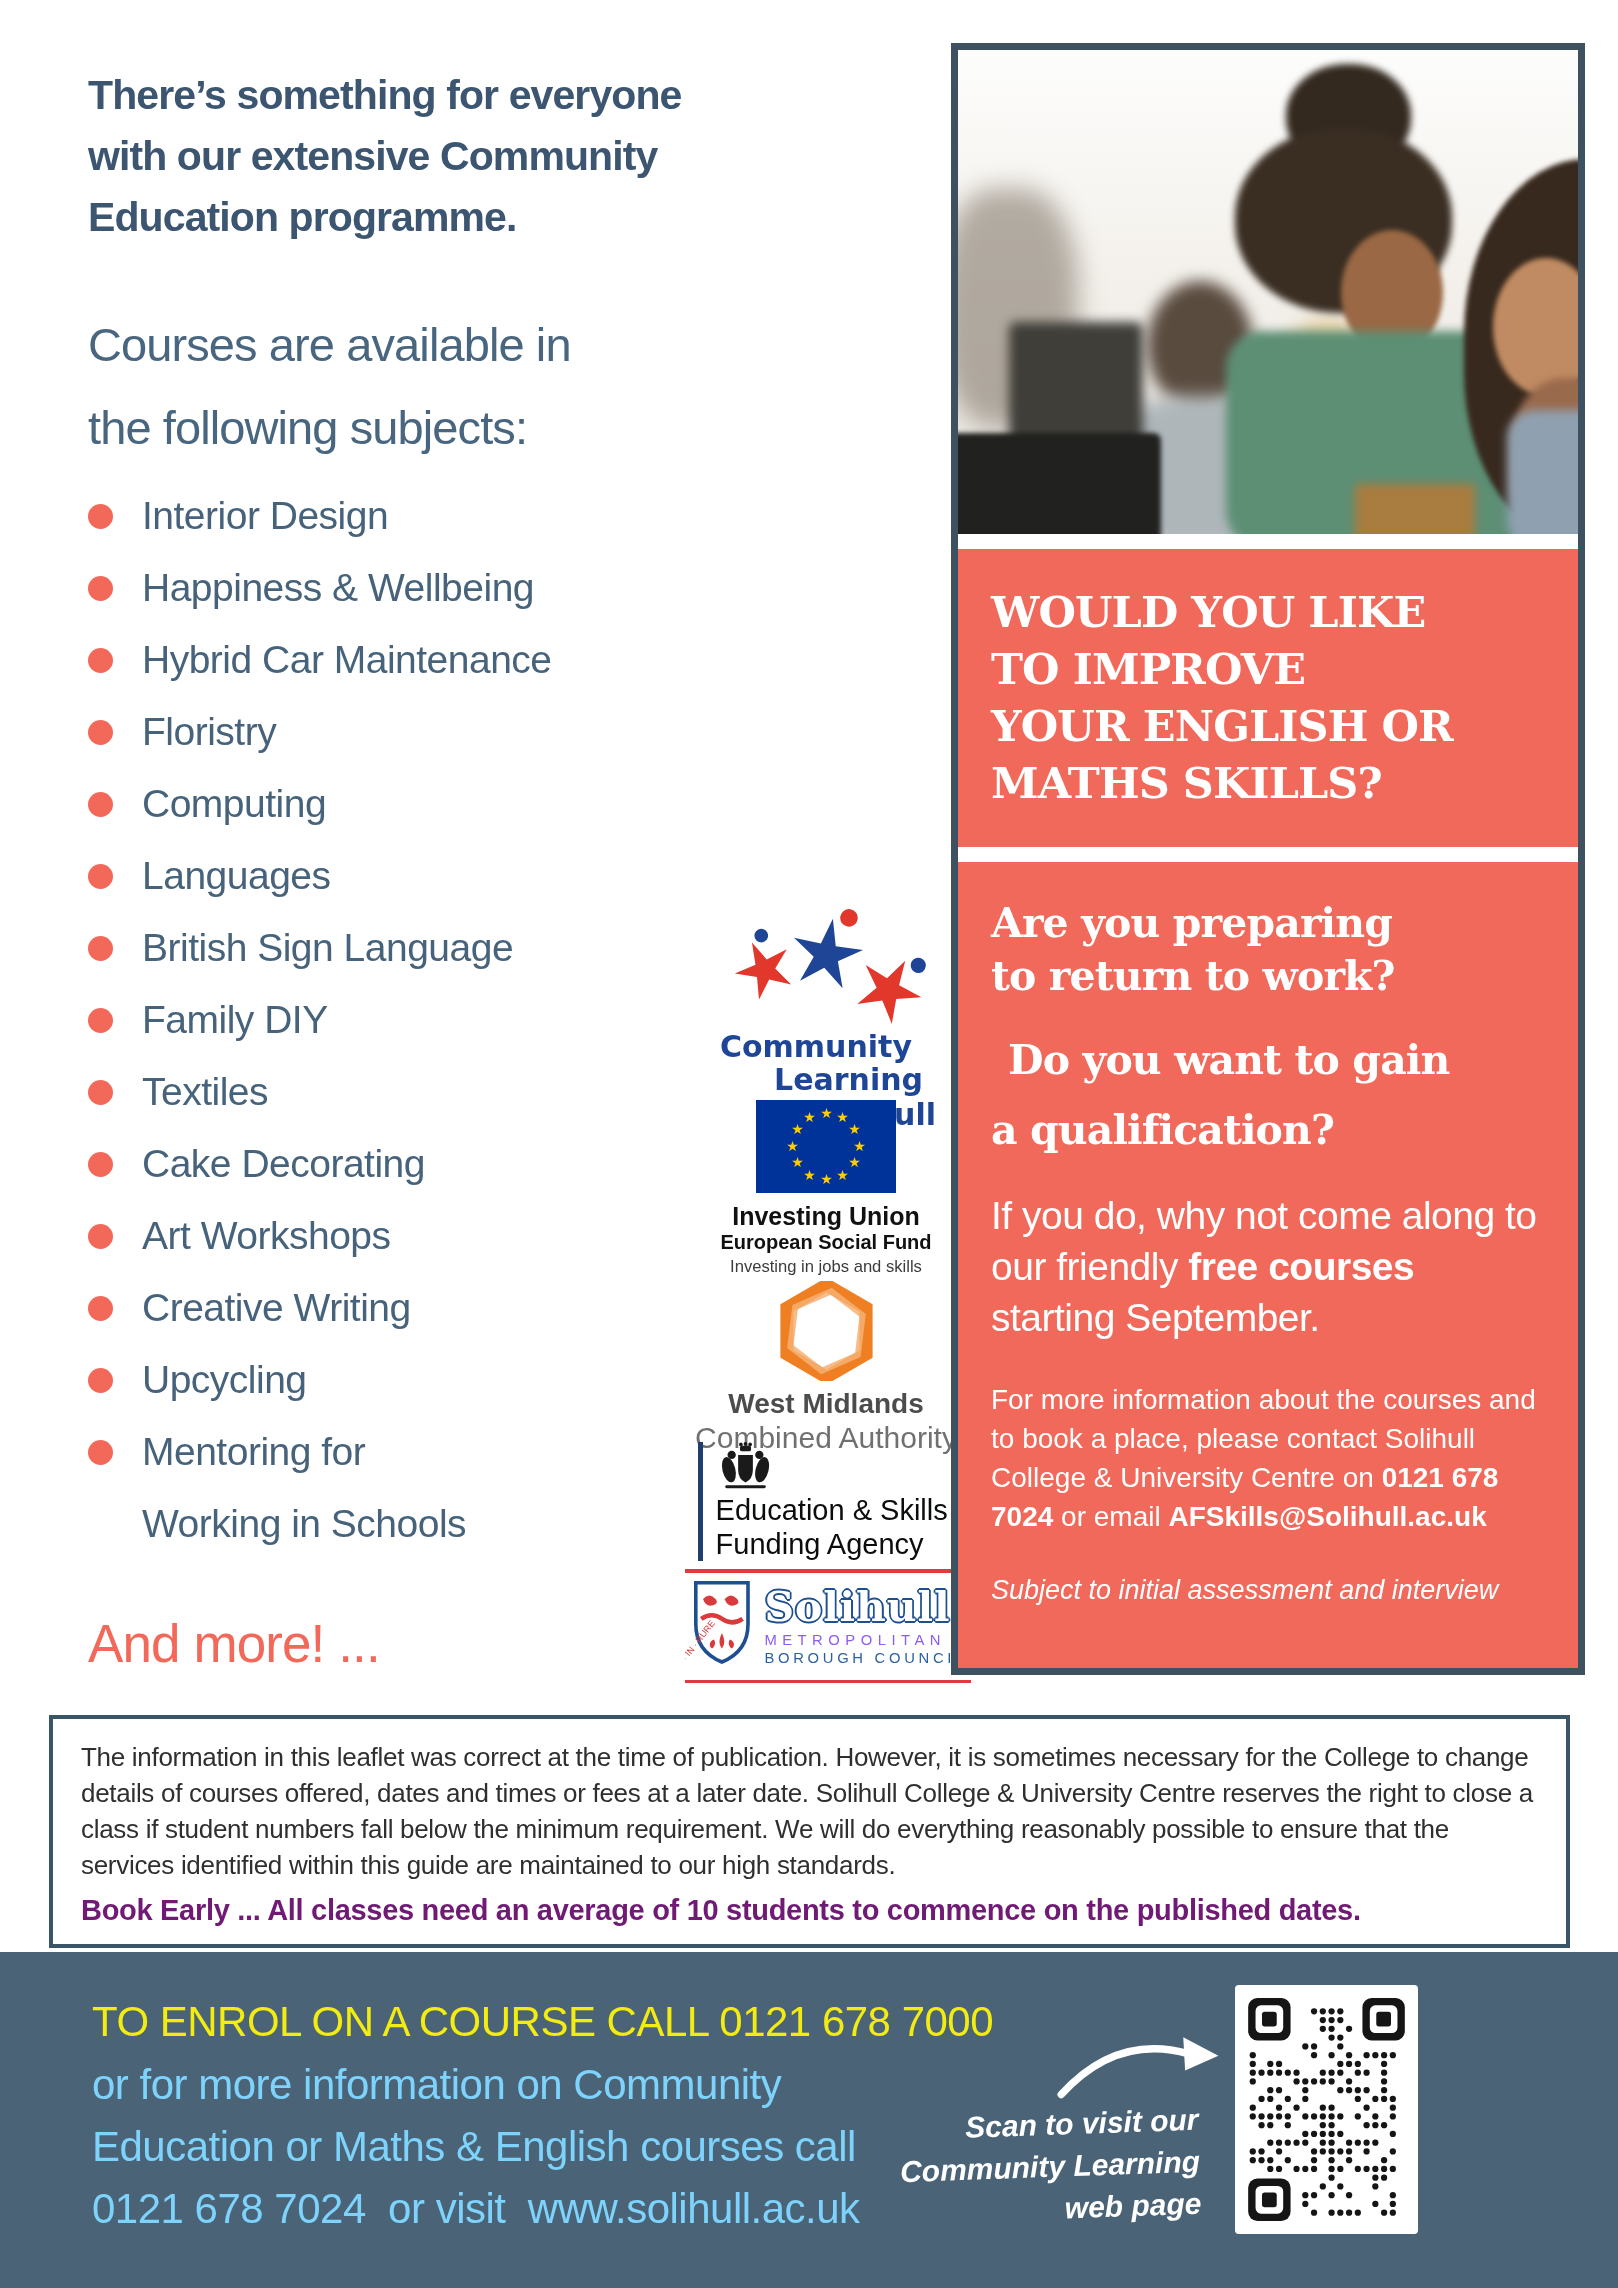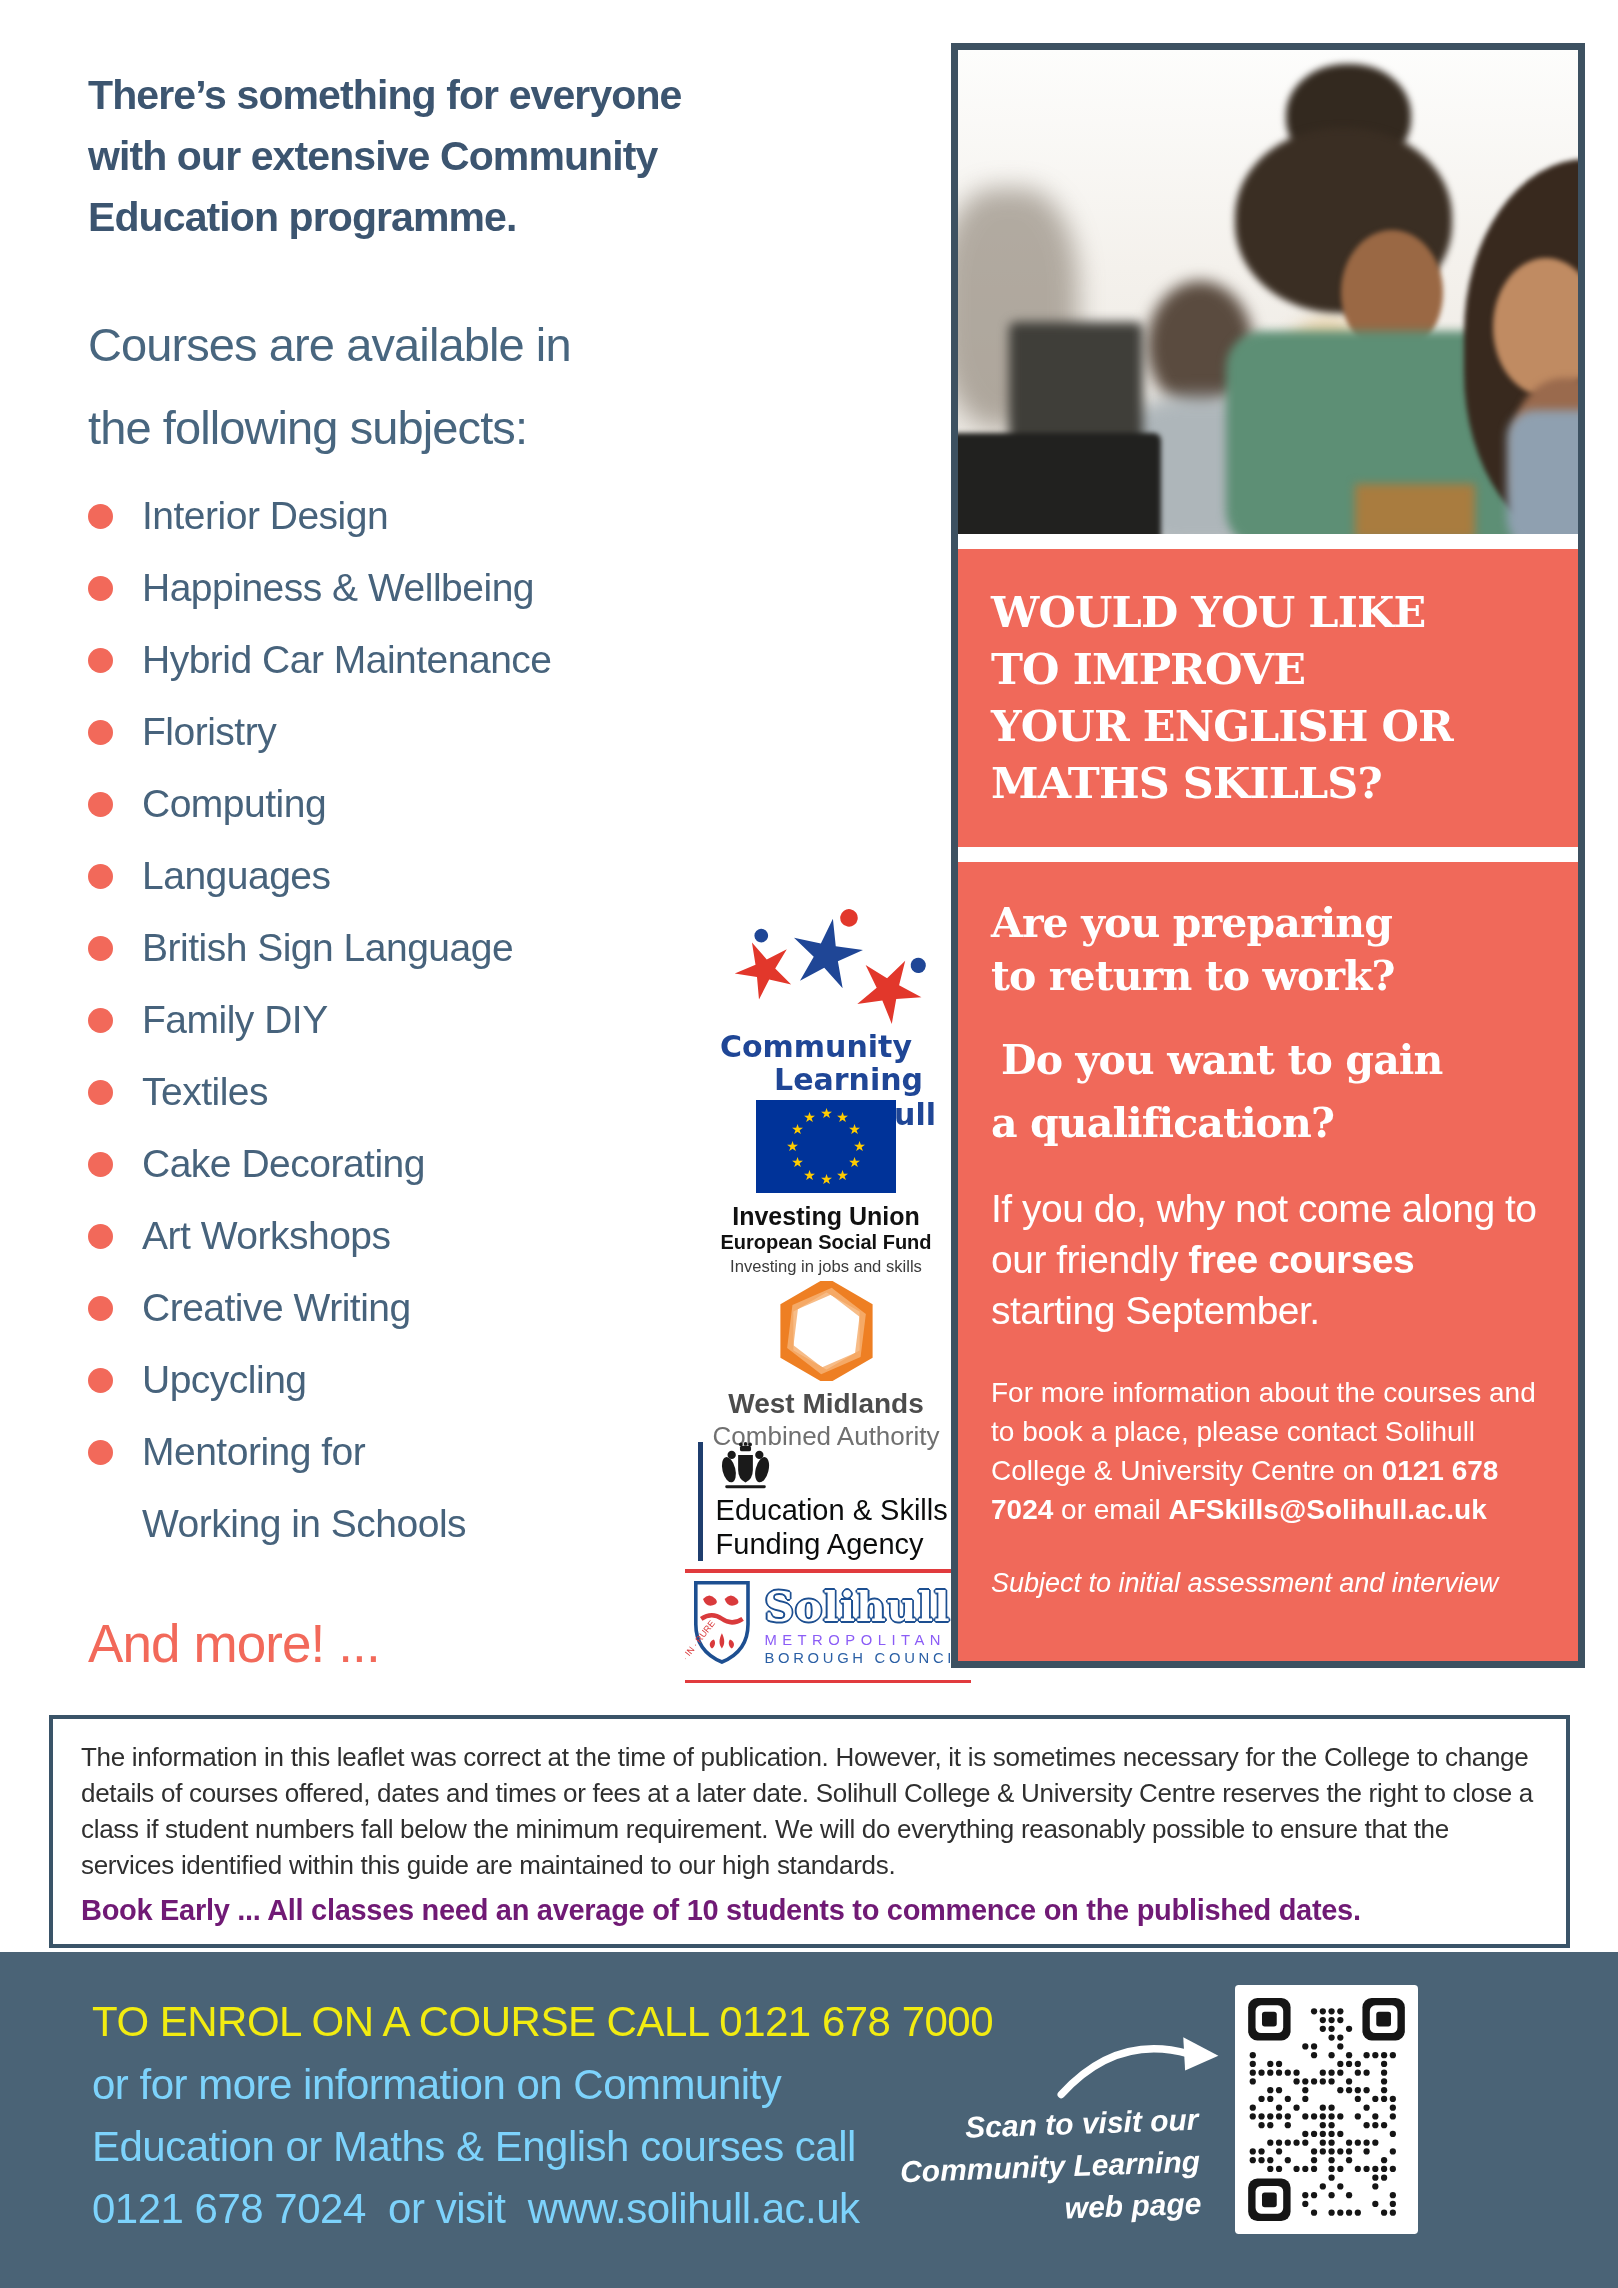--- a/index.html
+++ b/index.html
@@ -26,21 +26,21 @@
            font-size:30px;line-height:33px;text-align:right;padding-right:31px;}
   .cl-text .small{font-size:18.5px;font-weight:bold;vertical-align:5.5px;}
   .eu{top:1100px;}
   .eu-flag{position:relative;width:140px;height:93px;background:#003399;margin:0 auto;}
   .eu-star{position:absolute;color:#ffcc00;font-size:14px;width:13px;height:14.8px;line-height:14.8px;text-align:center;}
   .eu-l1{font-size:25px;font-weight:bold;color:#111;margin-top:9.2px;}
   .eu-l2{font-size:20px;font-weight:bold;color:#111;margin-top:0;}
   .eu-l3{font-size:16.6px;color:#3c3c3c;margin-top:2.8px;}
   .wmca{top:1281px;}
   .wmca-l1{font-size:28px;font-weight:bold;color:#4c4c4c;margin-top:3.7px;}
-  .wmca-l2{font-size:26px;color:#707070;margin-top:1.8px;}
+  .wmca-l2{font-size:30px;color:#707070;margin-top:1.8px;}
   .esfa{top:1442px;left:698px;width:277px;text-align:left;display:flex;}
   .esfa-bar{width:4.6px;background:#1f3e6e;margin-right:13px;}
   .esfa-l{font-size:29px;color:#0b0c0c;line-height:34px;}
   .smbc{top:1569px;left:685px;width:286px;}
   .smbc-line{height:3.7px;background:#e13b3e;}
   .smbc-row{display:flex;align-items:center;padding:5.5px 0;}
   .smbc-name{font-family:"DejaVu Serif",serif;font-weight:bold;font-size:41px;color:#fff;
      letter-spacing:0.9px;line-height:42px;
      text-shadow:-1.8px 0 #1d4f91,1.8px 0 #1d4f91,0 -1.8px #1d4f91,0 1.8px #1d4f91,
                  -0.9px -0.9px #1d4f91,0.9px 0.9px #1d4f91,-0.9px 0.9px #1d4f91,0.9px -0.9px #1d4f91;}
@@ -233,21 +233,21 @@
       <div class="slab box1-line">YOUR ENGLISH OR</div>
       <div class="slab box1-line">MATHS SKILLS?</div>
     </div>
 
     <div class="box box2">
       <div class="qgap">
         <div class="slab q" style="margin:0;">Are you preparing</div>
         <div class="slab q" style="margin:0;">to return to work?</div>
       </div>
       <div>
-        <div class="slab q" style="margin:10px;">Do you want to gain</div>
+        <div class="slab q" style="margin:17px;">Do you want to gain</div>
         <div class="slab q" style="margin:0;">a qualification?</div>
       </div>
       <p class="intro"><span>If you do, why not come along to our friendly </span><b>free courses</b><span> starting September.</span></p>
       <p class="info"><span>For more information about the courses and to book a place, please contact Solihull College &amp; University Centre on </span><b>0121 678 7024</b><span> or email </span><b>AFSkills@Solihull.ac.uk</b></p>
       <p class="note">Subject to initial assessment and interview</p>
     </div>
   </div>
 
   <div class="disclaimer">
     <div class="disc-body">The information in this leaflet was correct at the time of publication. However, it is sometimes necessary for the College to change details of courses offered, dates and times or fees at a later date. Solihull College &amp; University Centre reserves the right to close a class if student numbers fall below the minimum requirement. We will do everything reasonably possible to ensure that the services identified within this guide are maintained to our high standards.</div>

